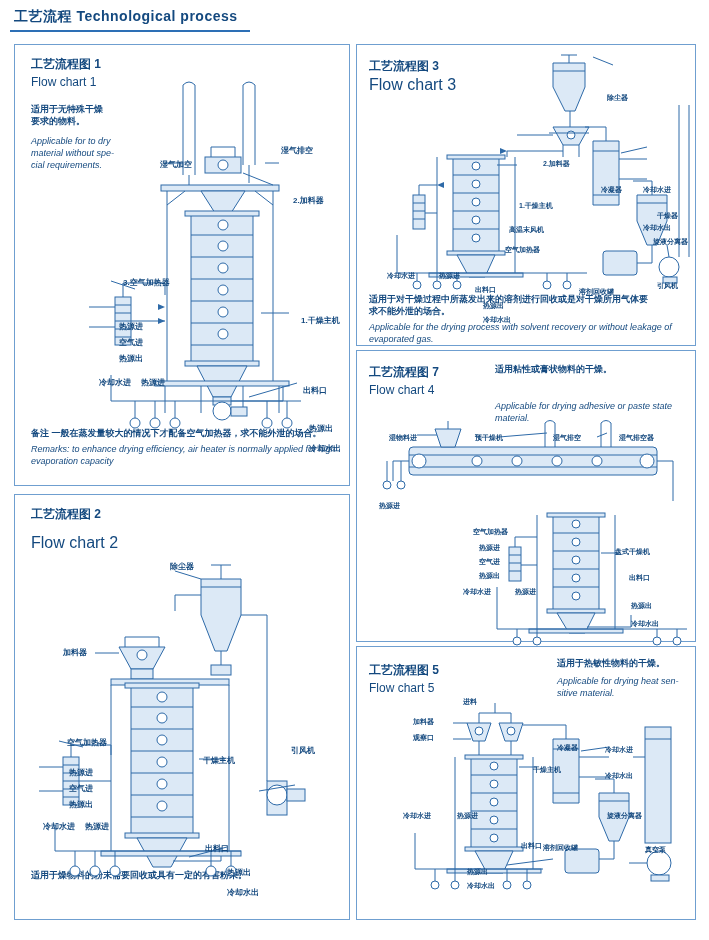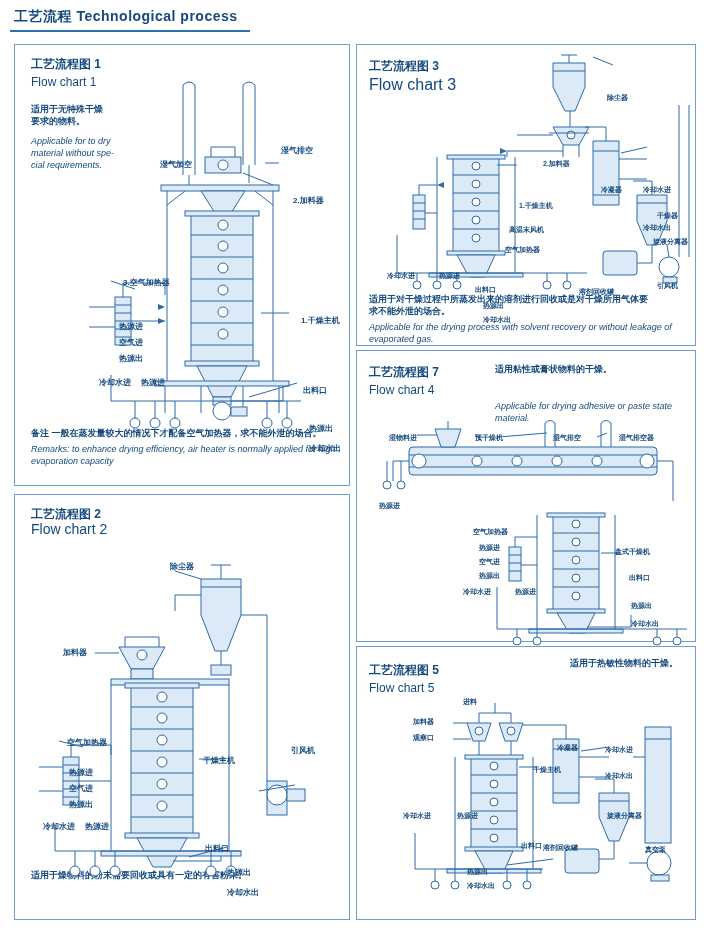--- a/index.html
+++ b/index.html
@@ -158,21 +158,21 @@
     <div class="lbl" style="left:84px;top:332px;">冷却水进</div>
     <div class="lbl" style="left:126px;top:332px;">热源进</div>
     <div class="lbl" style="left:288px;top:340px;">出料口</div>
     <div class="lbl" style="left:294px;top:378px;">热源出</div>
     <div class="lbl" style="left:294px;top:398px;">冷却水出</div>
   </div>
 
   <div class="panel" style="left:14px;top:494px;width:334px;height:424px;">
 
     <div class="panel-title" style="left:16px;top:12px;">工艺流程图 2</div>
-    <div class="panel-title" style="left:16px;top:27px;font-weight:normal;font-size:14px;">Flow chart 2</div>
+    <div class="panel-title" style="left:16px;top:40px;font-weight:normal;font-size:16px;">Flow chart 2</div>
 
     <div class="note cn" style="left:16px;top:374px;width:310px;">适用于燥物料的粉末需要回收或具有一定的有害粉末。</div>
 
     <svg width="334" height="370" viewBox="0 0 334 370">
 
       <path class="fl" d="M186 84 L226 84 L226 120 L212 156 L200 156 L186 120 Z"></path>
       <path class="st" d="M186 92 L226 92"></path>
       <path class="st" d="M206 84 L206 70 M196 70 L216 70"></path>
       <path class="st" d="M186 100 L160 100 L160 116"></path>
 
@@ -415,26 +415,28 @@
     <div class="lbl small" style="left:122px;top:206px;">空气进</div>
     <div class="lbl small" style="left:122px;top:220px;">热源出</div>
     <div class="lbl small" style="left:258px;top:196px;">盘式干燥机</div>
     <div class="lbl small" style="left:106px;top:236px;">冷却水进</div>
     <div class="lbl small" style="left:158px;top:236px;">热源进</div>
     <div class="lbl small" style="left:272px;top:222px;">出料口</div>
     <div class="lbl small" style="left:274px;top:250px;">热源出</div>
     <div class="lbl small" style="left:274px;top:268px;">冷却水出</div>
   </div>
 
-  <div class="panel" style="left:356px;top:646px;width:338px;height:272px;text-align:center;">
+  <div class="panel" style="left:356px;top:646px;width:338px;height:272px;">
 
     <div class="panel-title" style="left:12px;top:16px;">工艺流程图 5</div>
     <div class="panel-title" style="left:12px;top:34px;font-weight:normal;font-size:12px;">Flow chart 5</div>
 
     <div class="note cn" style="left:200px;top:10px;width:134px;">适用于热敏性物料的干燥。</div>
+    <div class="note en" style="left:200px;top:28px;width:134px;">Applicable for drying heat sen-
+sitive material.</div>
 
     <svg width="338" height="272" viewBox="0 0 338 272">
 
       <path class="fl" d="M110 76 L134 76 L128 94 L116 94 Z"></path>
       <path class="fl" d="M142 76 L166 76 L160 94 L148 94 Z"></path>
       <path class="st" d="M122 76 L122 66 M154 76 L154 66 M122 66 L154 66 M138 66 L138 56"></path>
       <circle class="fw" cx="122" cy="84" r="4"></circle>
       <circle class="fw" cx="154" cy="84" r="4"></circle>
       <path class="st" d="M122 94 L122 108 M154 94 L154 108"></path>
 

